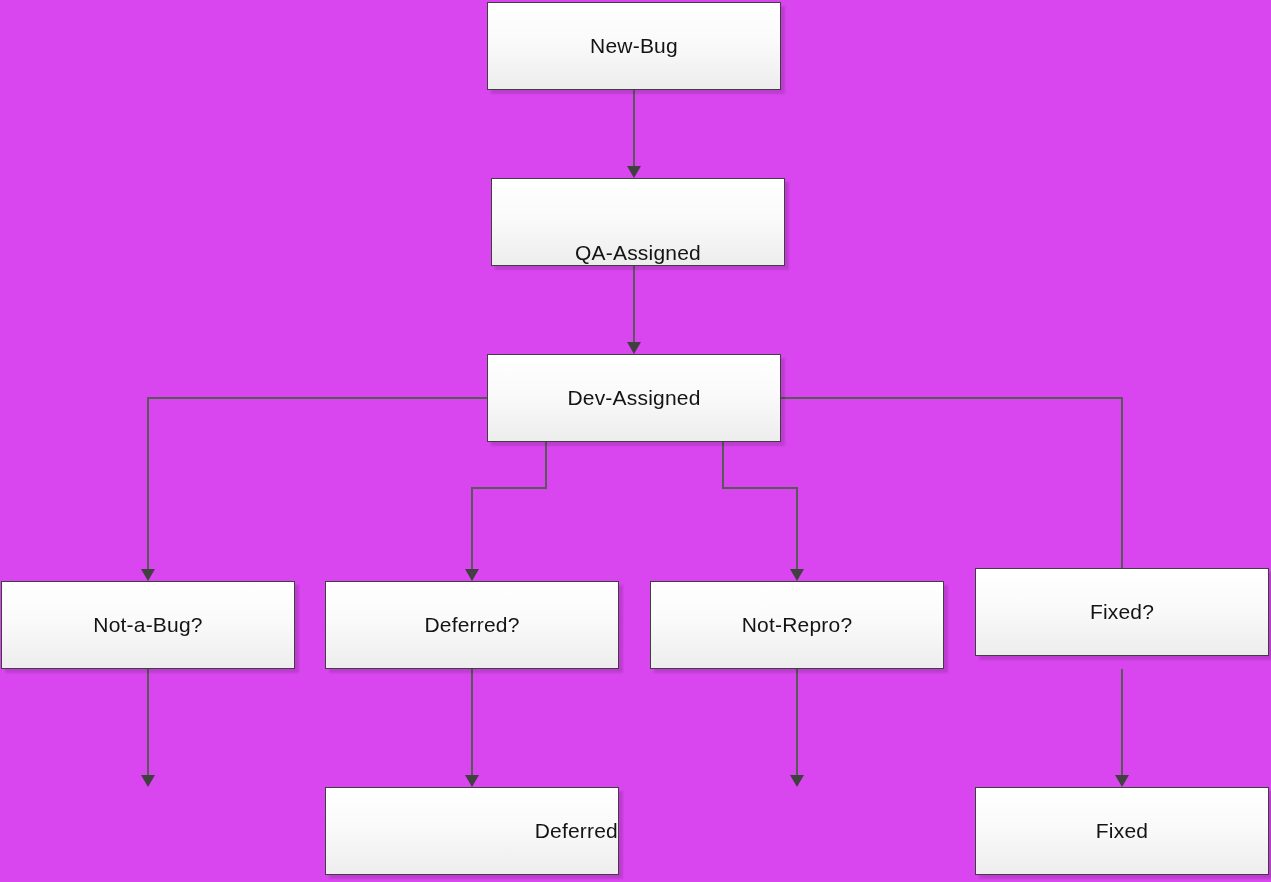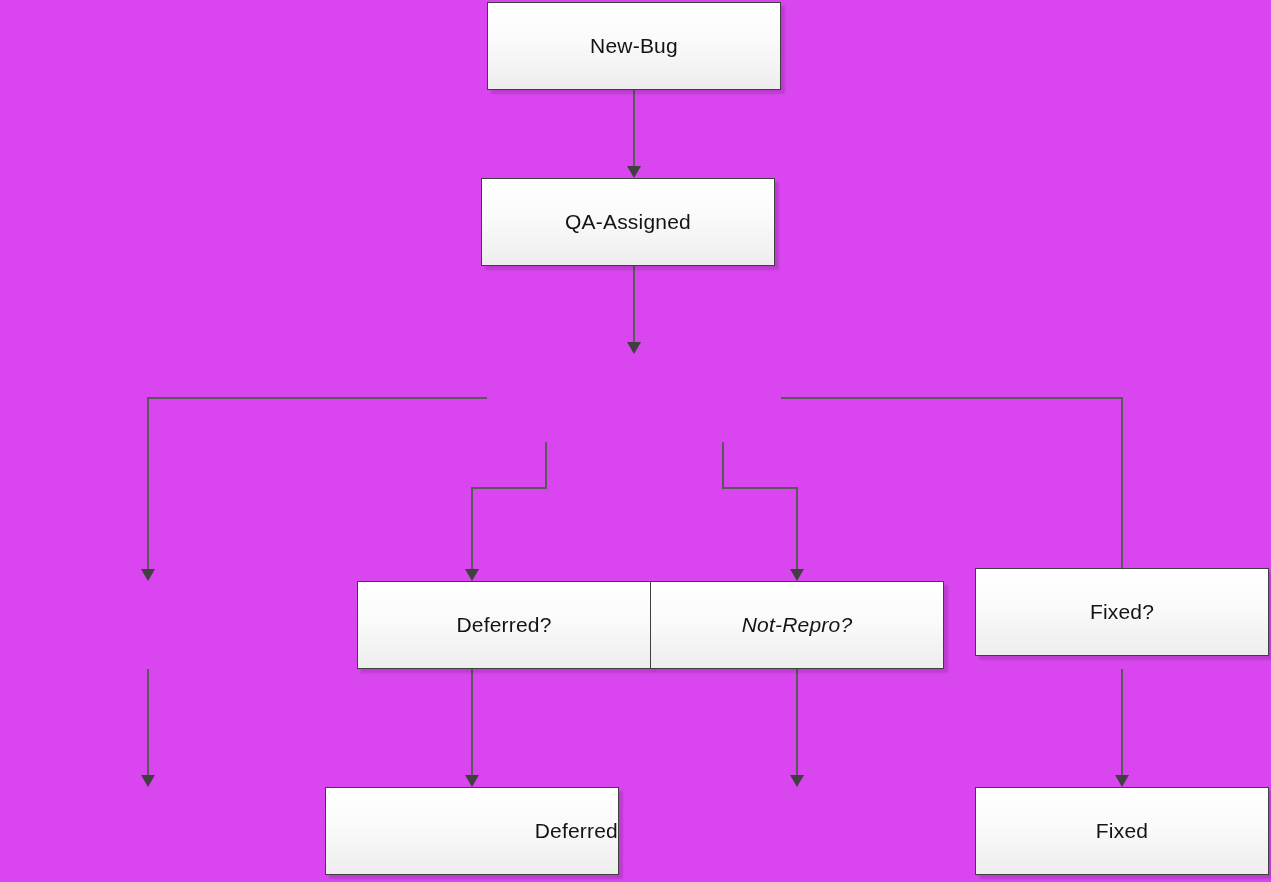--- a/index.html
+++ b/index.html
@@ -105,31 +105,37 @@
     <g>
       <line x1="1122" y1="669" x2="1122" y2="776"></line>
       <polygon points="1115,775 1129,775 1122,787"></polygon>
     </g>
   </svg>
 
   <div class="node" style="left:487px; top:2px;">
     <span class="label">New-Bug</span>
   </div>
 
-  <div class="node" style="left:481px; top:178px;">
+  <div class="node" style="left:491px; top:178px;align-items:flex-end;">
     <span class="label">QA-Assigned</span>
   </div>
 
+  <div class="node" style="left:487px; top:354px;">
+    <span class="label">Dev-Assigned</span>
+  </div>
 
+  <div class="node" style="left:1px; top:581px;">
+    <span class="label">Not-a-Bug?</span>
+  </div>
 
-  <div class="node" style="left:325px; top:581px;margin-left:32px;">
+  <div class="node" style="left:325px; top:581px;">
     <span class="label">Deferred?</span>
   </div>
 
-  <div class="node" style="left:650px; top:581px;font-style:italic;">
+  <div class="node" style="left:650px; top:581px;">
     <span class="label">Not-Repro?</span>
   </div>
 
   <div class="node" style="left:975px; top:568px;">
     <span class="label">Fixed?</span>
   </div>
 
 
   <div class="node" style="left:325px; top:787px;justify-content:flex-end;">
     <span class="label">Deferred</span>

